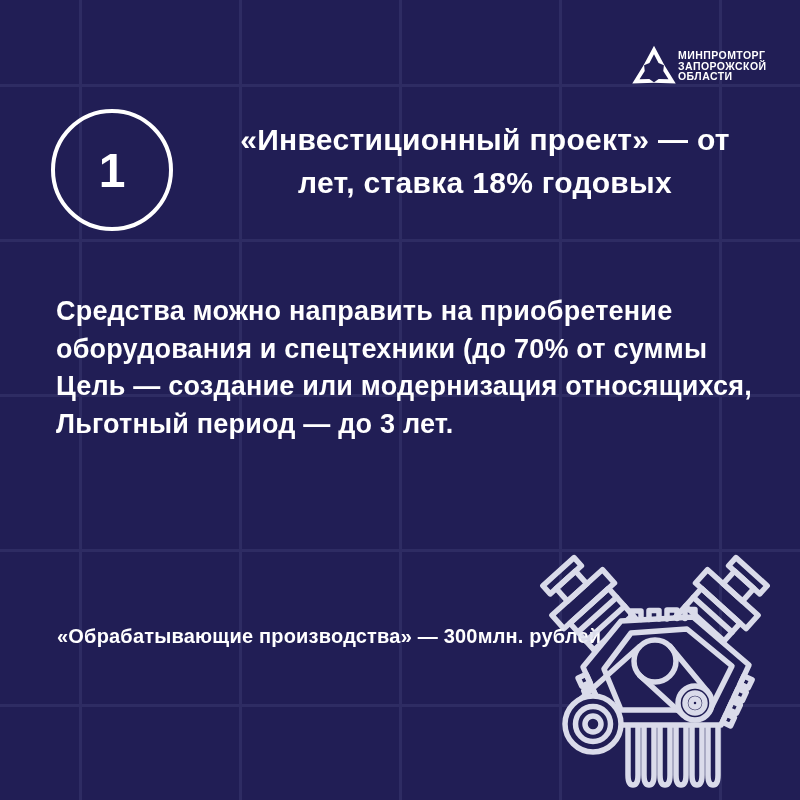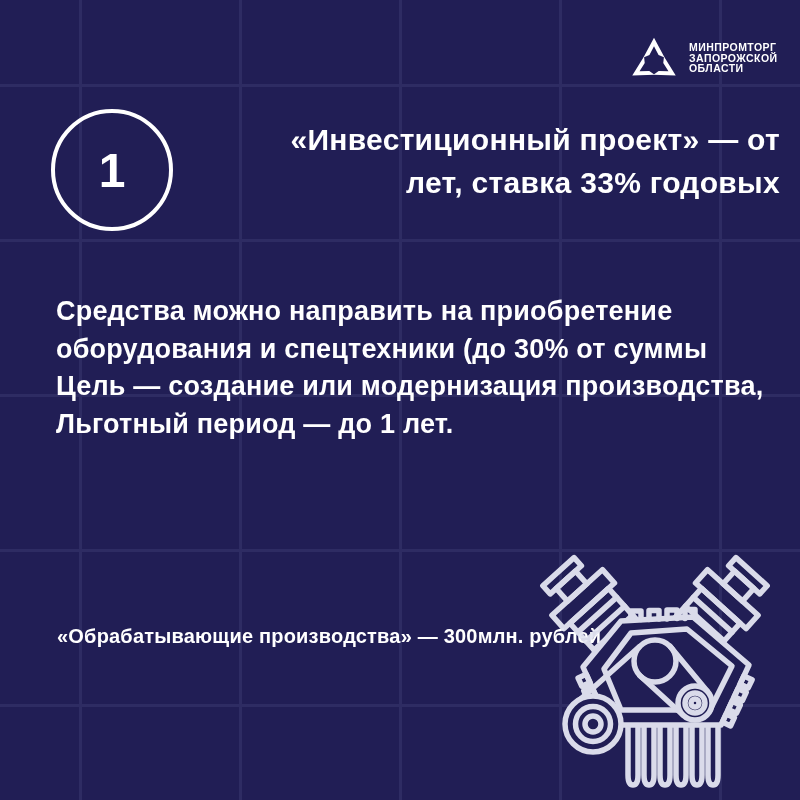--- a/index.html
+++ b/index.html
@@ -12,37 +12,37 @@
     background-color:#211e55;
     background-image:
       linear-gradient(to right, #2e2c63 0, #2e2c63 3px, transparent 3px),
       linear-gradient(to bottom, #2e2c63 0, #2e2c63 3px, transparent 3px);
     background-size:160px 100%, 100% 155px;
     background-position:79px 0, 0 84px;
     background-repeat:repeat;
   }
 
   
-  .logo{position:absolute;left:630px;top:36px;display:flex;align-items:center;gap:11px;}
+  .logo{position:absolute;left:630px;top:44px;display:flex;align-items:center;}
   .logo svg{display:block;}
   .logo-text{font-size:10.5px;line-height:10.4px;font-weight:700;letter-spacing:.45px;text-transform:uppercase;}
 
   
   .badge{
     position:absolute;left:51px;top:109px;
     width:114px;height:114px;
     border:4px solid #ffffff;border-radius:50%;
     display:flex;align-items:center;justify-content:center;
   }
   .badge-num{font-size:48px;font-weight:700;}
 
   
   .heading{
     position:absolute;left:190px;top:119px;width:590px;
-    text-align:right;font-weight:700;
+    text-align:center;font-weight:700;
     font-size:30px;line-height:42.5px;letter-spacing:.3px;
     white-space:nowrap;
   }
 
   
   .body-text{
     position:absolute;left:56px;top:293px;width:730px;
     font-weight:700;font-size:27px;line-height:37.5px;letter-spacing:.2px;
     white-space:nowrap;
   }
@@ -81,28 +81,28 @@
       <div>ОБЛАСТИ</div>
     </div>
   </div>
 
   <div class="badge">
     <span class="badge-num">1</span>
   </div>
 
   <div class="heading">
     <div>«Инвестиционный проект» — от</div>
-    <div>лет, ставка 33% годовых</div>
+    <div>лет, ставка 18% годовых</div>
   </div>
 
   <div class="body-text">
     <div>Средства можно направить на приобретение</div>
-    <div>оборудования и спецтехники (до 30% от суммы</div>
-    <div>Цель — создание или модернизация производства,</div>
-    <div>Льготный период — до 1 лет.</div>
+    <div>оборудования и спецтехники (до 70% от суммы</div>
+    <div>Цель — создание или модернизация относящихся,</div>
+    <div>Льготный период — до 3 лет.</div>
   </div>
 
   <div class="footnote">
     <div class="fn-line2">«Обрабатывающие производства» — 300млн. рублей</div>
   </div>
 
   <div class="engine">
     <svg viewBox="0 -10 260 250" width="260" height="250" aria-hidden="true">
       <g fill="none" stroke="#e4e6f2" stroke-width="5.5" stroke-linejoin="round" stroke-linecap="round">
 

